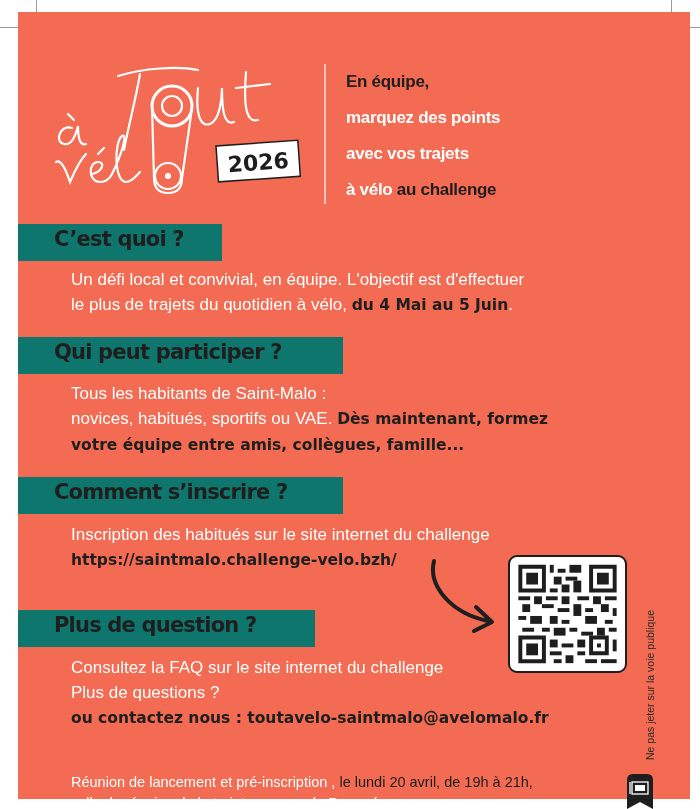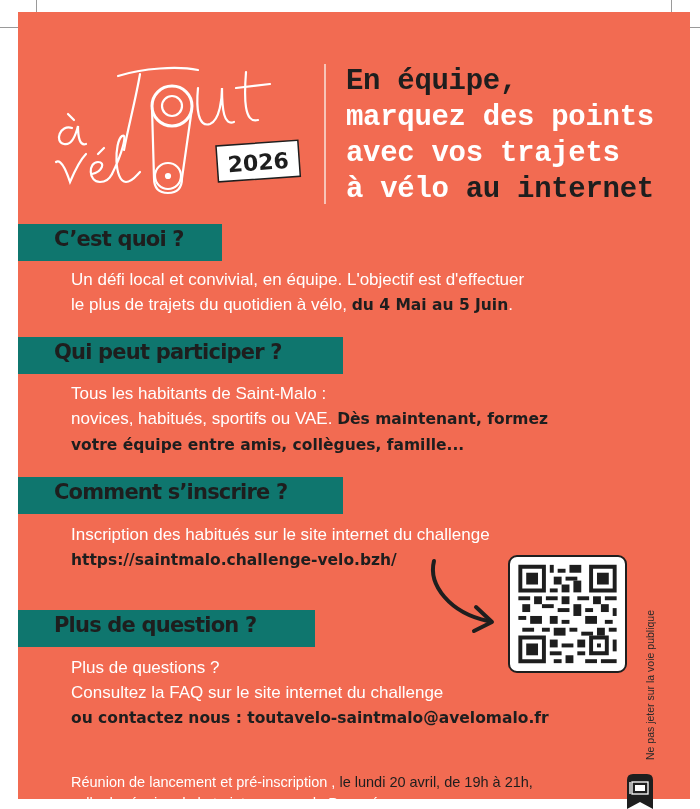--- a/index.html
+++ b/index.html
@@ -1,21 +1,21 @@
 <!DOCTYPE html>
 <html><head>
 <meta charset="utf-8">
 <style>
   html,body{margin:0;padding:0;}
   body{width:700px;height:809px;background:#ffffff;position:relative;overflow:hidden;font-family:"DejaVu Sans",sans-serif;}
   .crop{position:absolute;background:#9a9a9a;}
   .panel{position:absolute;left:18px;top:12px;width:672px;height:787px;background:#f26b52;}
   .logo{position:absolute;left:48px;top:58px;width:260px;height:140px;}
   .vline{position:absolute;left:324px;top:64px;width:2px;height:140px;background:#f7c4b8;}
-  .tagline{position:absolute;left:346px;top:64px;font-family:Liberation Mono, monospace;font-weight:bold;font-size:29px;line-height:36px;color:#fff;letter-spacing:-0.3px;}
+  .tagline{position:absolute;left:346px;top:64px;font-family:Liberation Sans, sans-serif;font-weight:bold;font-size:17px;line-height:36px;color:#fff;letter-spacing:-0.3px;}
   .tagline .dark{color:#1e1e1e;}
   .hbox{position:absolute;left:18px;background:#0f766e;height:37px;box-sizing:border-box;}
   .hbox span{position:absolute;left:36px;top:3px;font-family:"DejaVu Sans",sans-serif;font-weight:bold;font-size:21px;color:#1e1e1e;letter-spacing:-0.8px;white-space:nowrap;}
   .body{position:absolute;left:71px;font-family:"Liberation Sans",sans-serif;font-size:17px;line-height:25px;color:#fff;white-space:nowrap;}
   .body b{color:#1e1e1e;font-family:"DejaVu Sans",sans-serif;font-size:15.5px;}
   .body .dk{color:#1e1e1e;}
   .small{font-size:14.5px;line-height:21px;margin-top:31px;}
   .qr{position:absolute;left:508px;top:555px;width:119px;height:118px;background:#fff;border:2px solid #1e1e1e;border-radius:9px;box-sizing:border-box;}
   .arrow{position:absolute;left:420px;top:555px;width:90px;height:80px;}
   .vert{position:absolute;left:644px;top:600px;width:14px;height:160px;}
@@ -64,21 +64,21 @@
     </g>
   </svg>
 </div>
 
 <div class="vline"></div>
 
 <div class="tagline">
   <div class="dark">En équipe,</div>
   <div>marquez des points</div>
   <div>avec vos trajets</div>
-  <div><span>à vélo</span> <span class="dark">au internet</span></div>
+  <div><span>à vélo</span> <span class="dark">au challenge</span></div>
 </div>
 
 <div class="hbox" style="top:224px;width:204px;">
   <span>C’est quoi ?</span>
 </div>
 <div class="body" style="top:267px;">
   <div>Un défi local et convivial, en équipe. L'objectif est d'effectuer</div>
   <div><span>le plus de trajets du quotidien à vélo, </span><b>du 4 Mai au 5 Juin</b><span>.</span></div>
 </div>
 
@@ -161,22 +161,22 @@
         <rect x="23" y="26" width="4" height="1"></rect>
         <rect x="11" y="26" width="2" height="1"></rect>
     </g>
   </svg>
 </div>
 
 <div class="hbox" style="top:610px;width:297px;">
   <span>Plus de question ?</span>
 </div>
 <div class="body" style="top:655px;">
+  <div>Consultez la FAQ sur le site internet du challenge</div>
   <div>Plus de questions ?</div>
-  <div>Consultez la FAQ sur le site internet du challenge</div>
   <div><b>ou contactez nous : toutavelo-saintmalo@avelomalo.fr</b></div>
 </div>
 
 <div class="body small" style="top:741px;">
   <div><span>Réunion de lancement et pré-inscription ,</span><span class="dk"> le lundi 20 avril, de 19h à 21h,</span></div>
   <div>salle de réunion de la trajets annexe de Paramé</div>
 </div>
 
 <div class="vert">
   <span>Ne pas jeter sur la voie publique</span>

